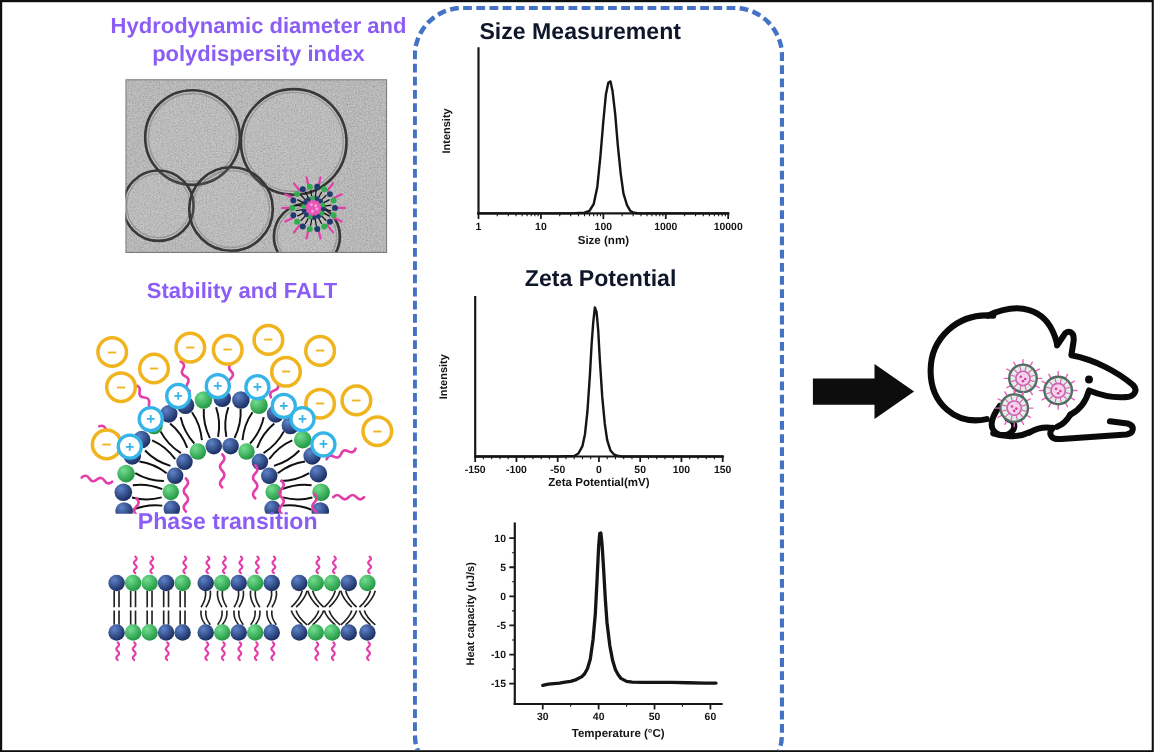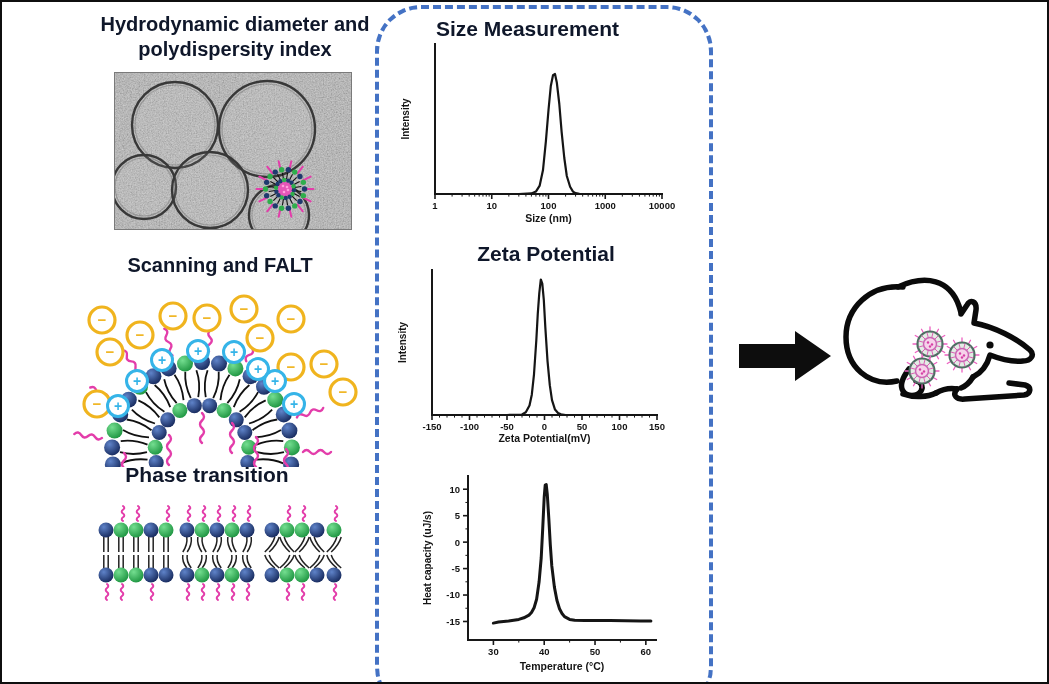--- a/index.html
+++ b/index.html
@@ -2,21 +2,21 @@
 <html><head>
 <meta charset="utf-8">
 <style>
   html,body{margin:0;padding:0;background:#e8e8e8;}
   .page{
     position:relative;width:1045px;height:680px;background:#ffffff;
     border:2px solid #0f0f0f;overflow:hidden;
     font-family:"Liberation Sans", sans-serif;color:#1a1a1a;margin:0 auto;
   }
   .abs{position:absolute;}
-  .sec-title{position:absolute;font-weight:bold;text-align:center;color:#0f172a;}
+  .sec-title{position:absolute;font-weight:bold;text-align:center;color:#8b5cf6;}
   .t1{left:83px;top:10px;width:300px;font-size:20px;line-height:1.25;}
   .t2{left:93px;top:252px;width:250px;font-size:20px;}
   .t3{left:80px;top:461px;width:250px;font-size:21px;}
   .chart-title{position:absolute;font-weight:bold;text-align:center;color:#0f172a;}
   #ct0{left:398px;top:15px;width:255px;font-size:21px;}
   #ct1{left:424px;top:240px;width:240px;font-size:21px;}
   #ct2{left:377px;top:441px;width:334px;font-size:19px;}
   .dashed-panel{
     position:absolute;left:373px;top:3px;width:330px;height:700px;
     border:4px dashed #4472c4;border-radius:46px;background:transparent;
@@ -121,21 +121,21 @@
         <circle cx="6.536087584289938" cy="-6.187047687749863" r="2.2" fill="#1f3a6e"></circle>
         <circle cx="8.573270816188316" cy="-2.7384352306187076" r="2.2" fill="#2fae4c"></circle>
         <circle cx="-2" cy="-3" r="1.3" fill="#ff9fdd"></circle>
         <circle cx="3" cy="1" r="1.3" fill="#ff9fdd"></circle>
         <circle cx="-1" cy="3" r="1.3" fill="#ff9fdd"></circle>
         <circle cx="2" cy="-2" r="1.3" fill="#ff9fdd"></circle>
       </g>
       <rect x="0.5" y="0.5" width="237" height="157" fill="none" stroke="#7a7a7a" stroke-width="1"></rect>
     </svg>
 
-  <div class="sec-title t2">Scanning and FALT</div>
+  <div class="sec-title t2">Stability and FALT</div>
 
   <svg id="stab" class="abs" style="left:62px;top:283px" width="318" height="182">
       <defs>
         <radialGradient id="gN" cx="35%" cy="30%" r="75%">
           <stop offset="0%" stop-color="#5f83c9"></stop>
           <stop offset="100%" stop-color="#16295c"></stop>
         </radialGradient>
         <radialGradient id="gG" cx="35%" cy="30%" r="75%">
           <stop offset="0%" stop-color="#74de90"></stop>
           <stop offset="100%" stop-color="#1d9440"></stop>

